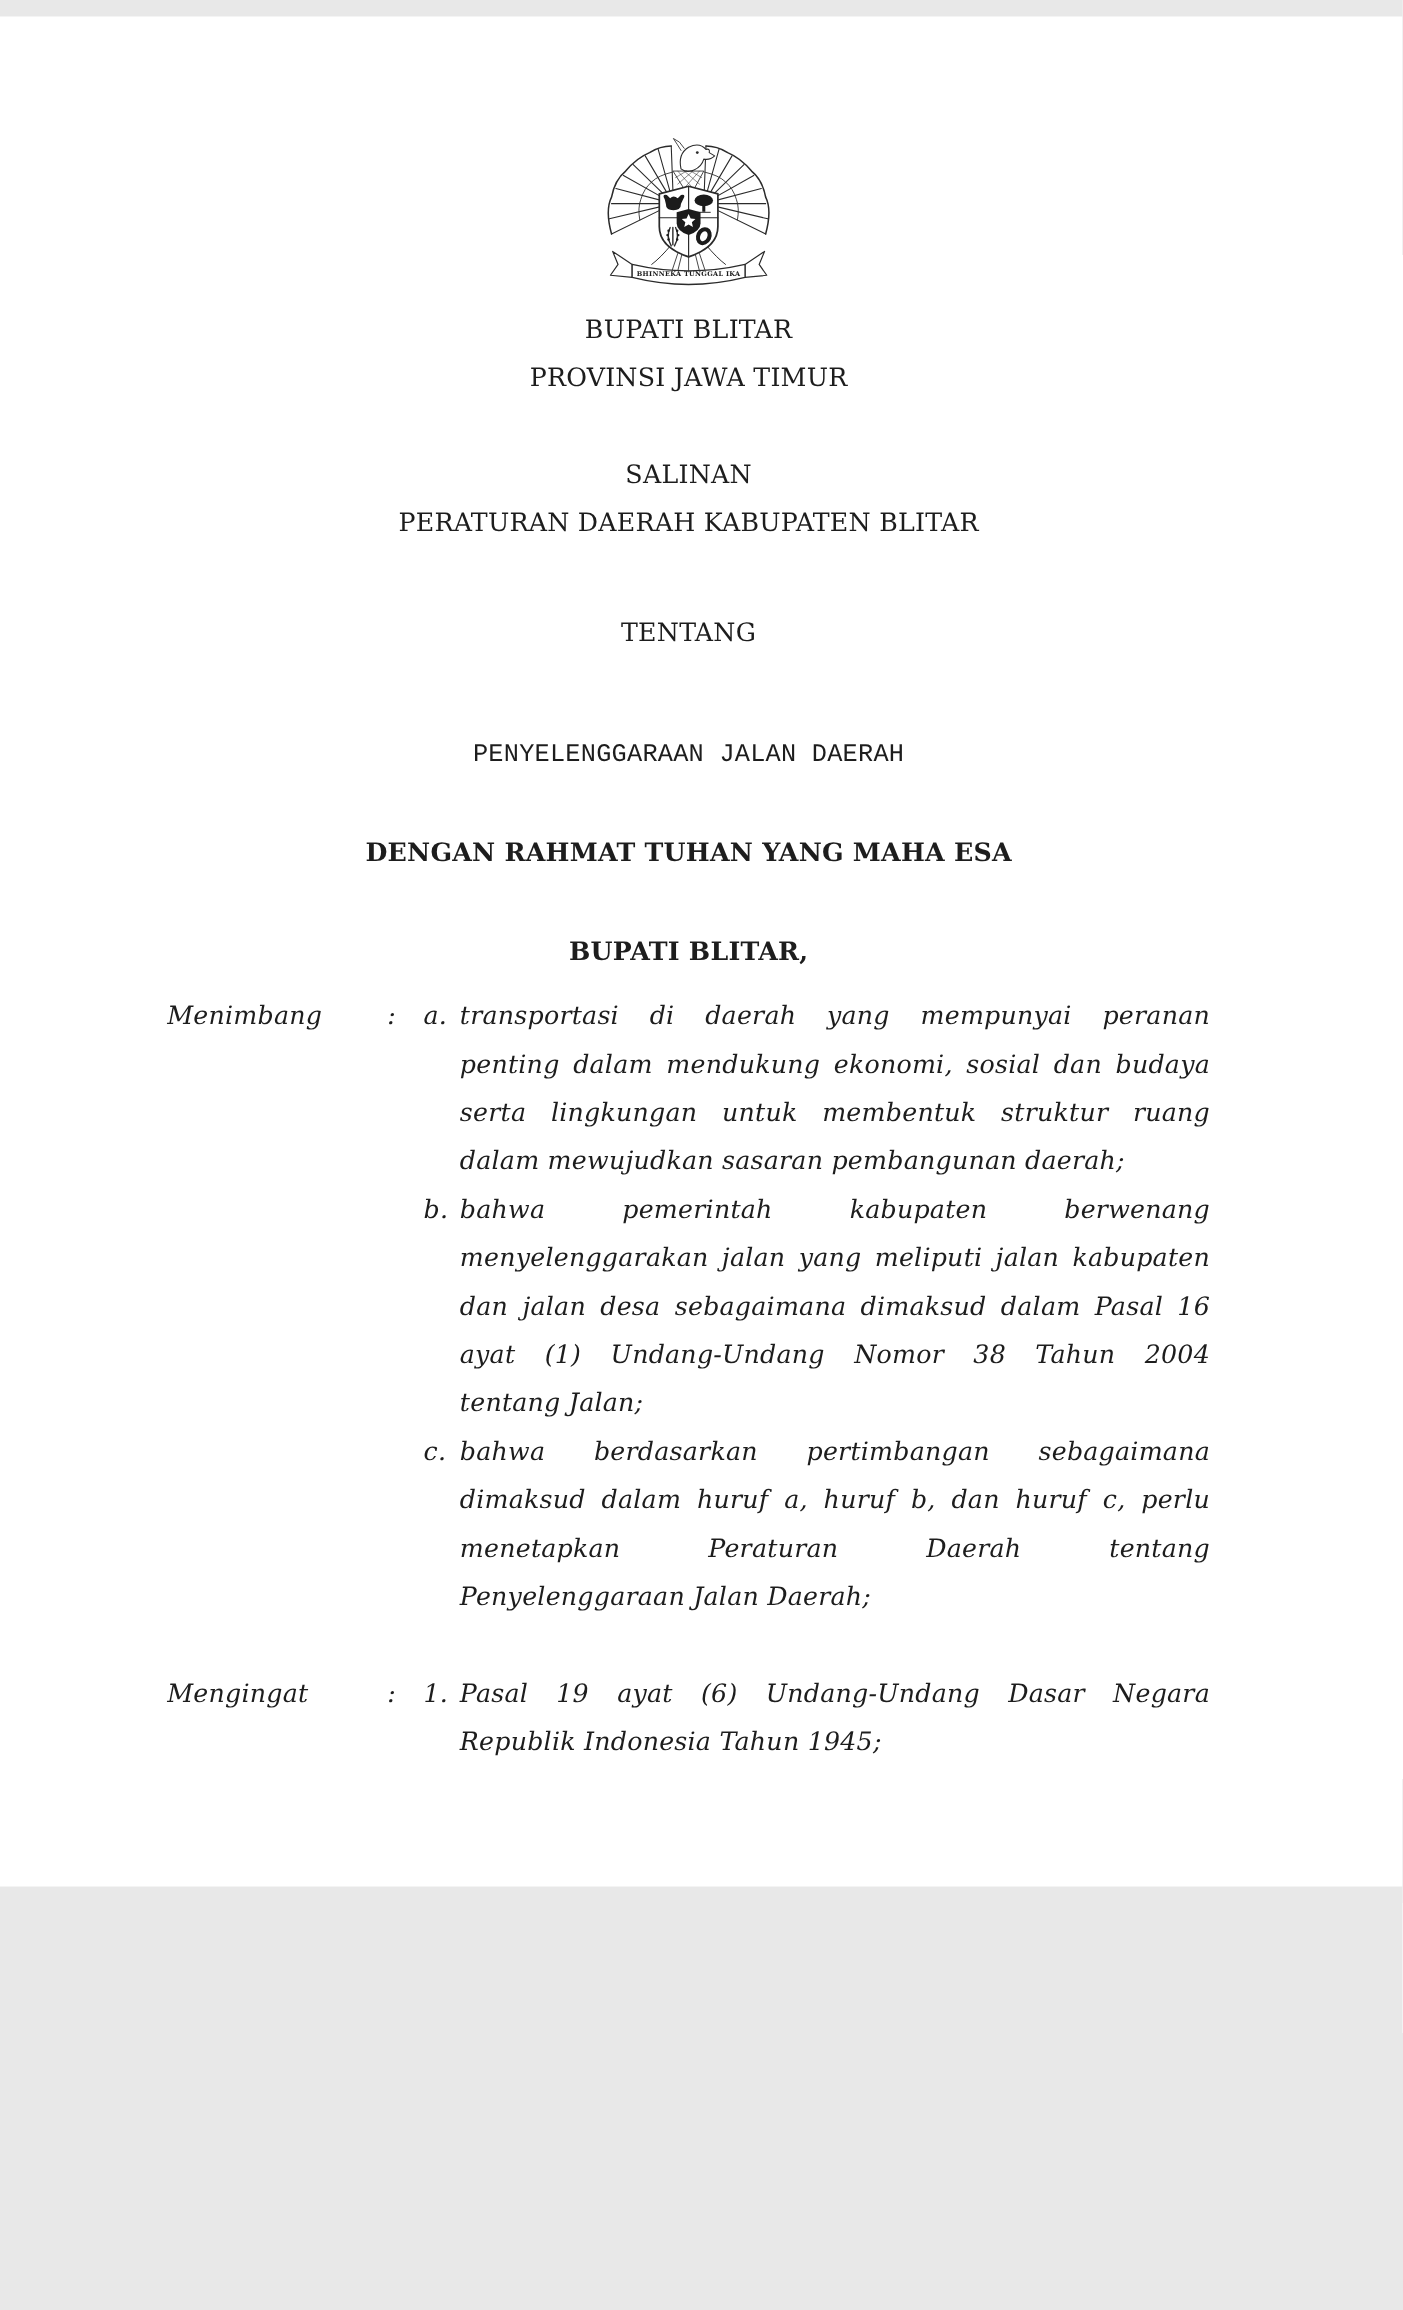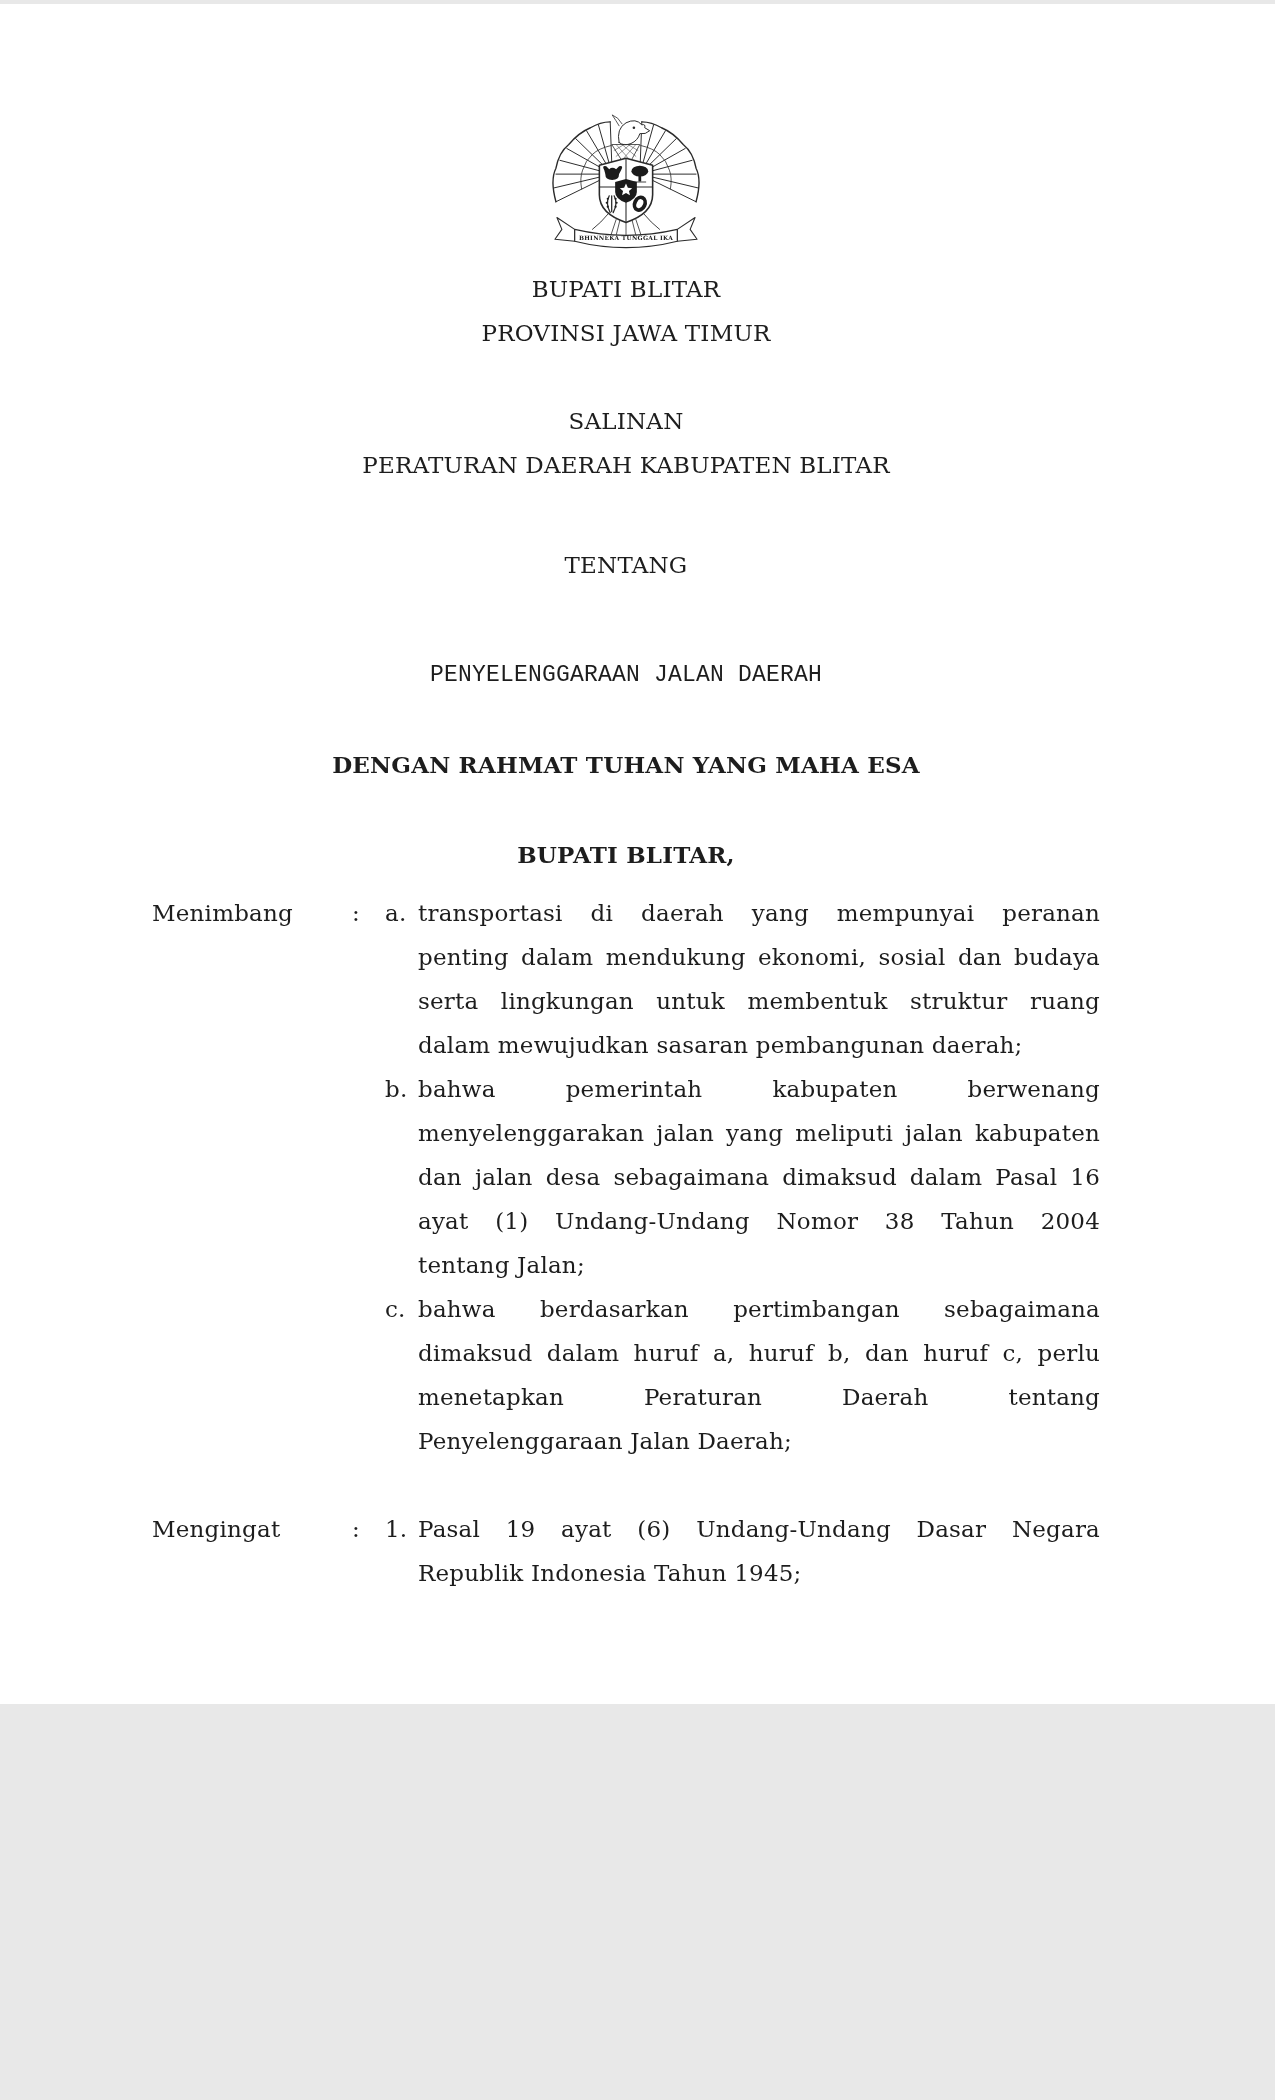--- a/index.html
+++ b/index.html
@@ -1,20 +1,20 @@
 <!DOCTYPE html>
 <html><head>
 <meta charset="utf-8">
 <title>Document</title>
 <style>
   html,body{margin:0;padding:0;background:#e8e8e8;}
   .page{
     position:relative;
     width:1275px;height:1700px;
-    margin:4px auto;
+    margin:15px auto;
     background:#ffffff;
     box-sizing:border-box;
     padding:105px 175px 0 152px;
     font-family:"DejaVu Serif","Liberation Serif",serif;
     color:#1d1d1d;
     overflow:hidden;
   }
   .emblem{width:158px;margin:0 auto;}
   .emblem svg{display:block;width:158px;height:148px;}
   .hline{
@@ -28,20 +28,21 @@
   .mt44{margin-top:44px;}
   .mt46{margin-top:46px;font-weight:bold;}
   .mt56{margin-top:56px;}
   .mt66{margin-top:66px;font-family:Liberation Mono, monospace;}
   .body-block{margin-top:14px;}
   .clause{
     display:flex;
     font-size:23px;
     line-height:44px;
     letter-spacing:0.2px;
+    font-style:italic;
   }
   .clause.mengingat{margin-top:44px;justify-content:space-between;}
   .clabel{width:200px;flex:0 0 200px;}
   .ccolon{width:33px;flex:0 0 33px;}
   .citems{flex:1;min-width:0;}
   .item{display:flex;}
   .cmarker{width:33px;flex:0 0 33px;}
   .itext{flex:1;min-width:0;}
   .jline{
     text-align:justify;

